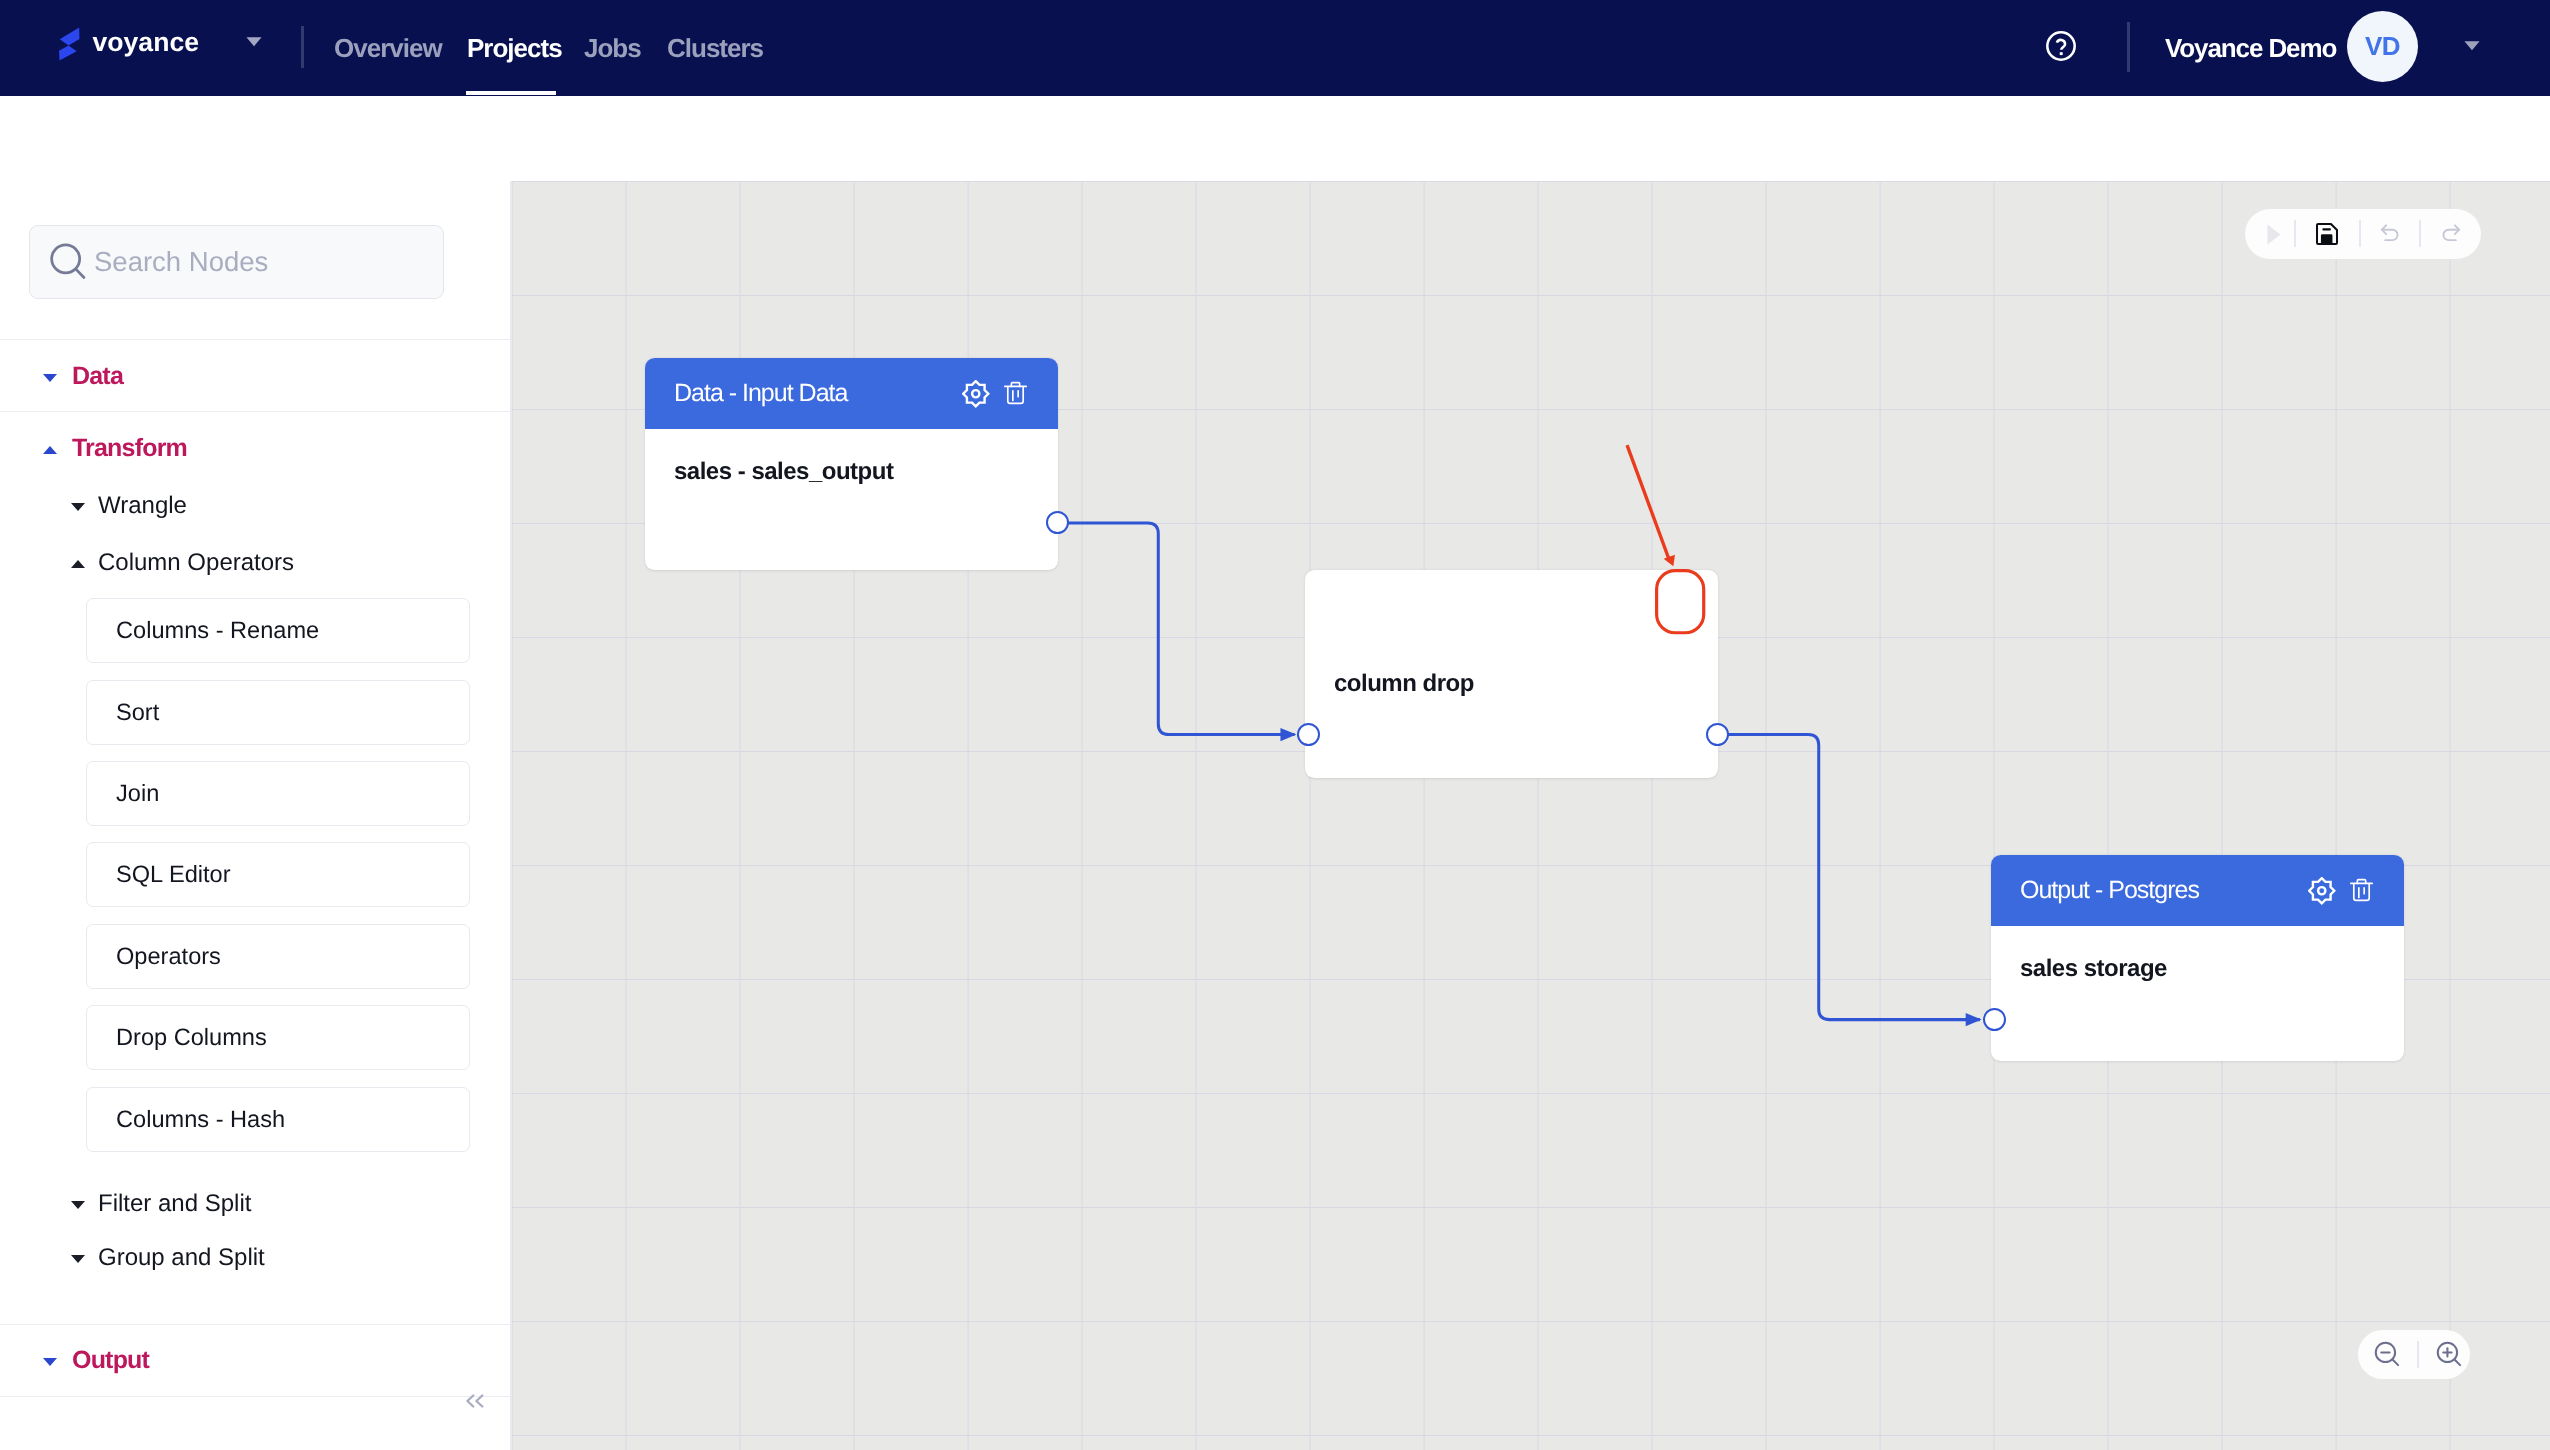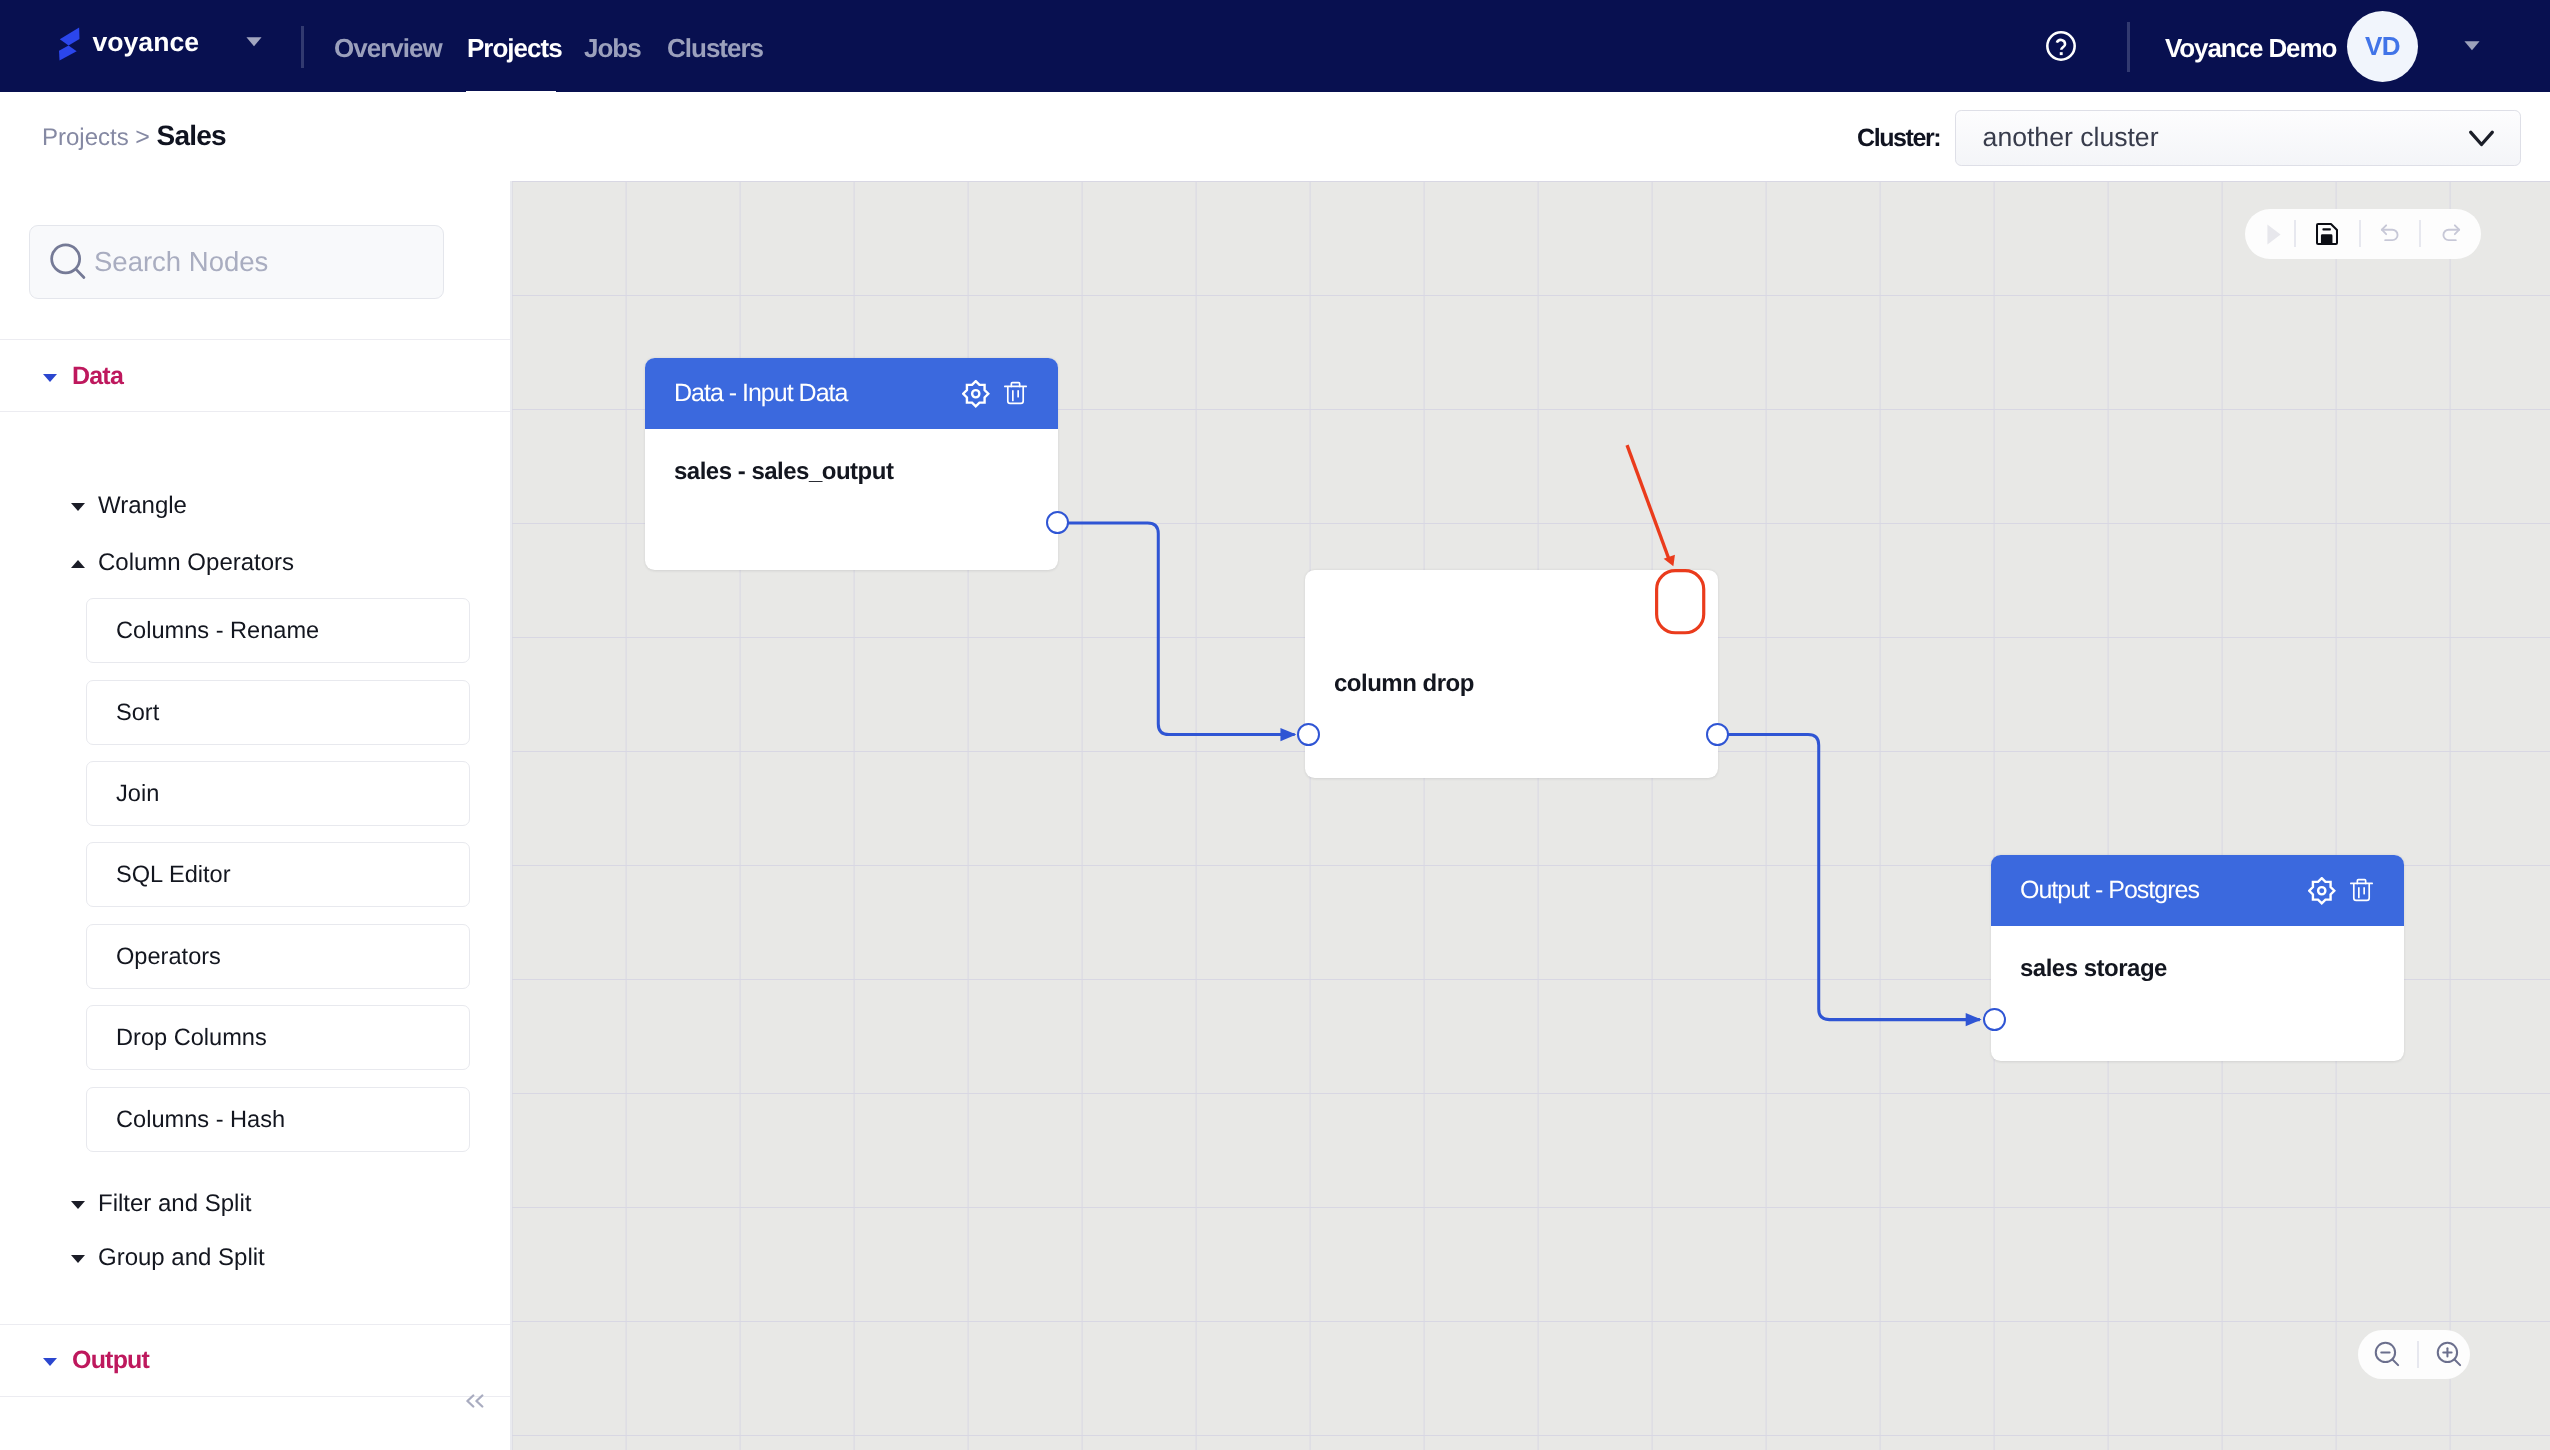--- a/index.html
+++ b/index.html
@@ -102,49 +102,45 @@
     <rect x="15.6" y="24.0" width="3.3" height="3.3" fill="#ffffff" stroke="none"></rect>
   </svg>
   <div class="nav-sep2"></div>
   <div class="org-name">Voyance Demo</div>
   <div class="avatar">VD</div>
   <svg class="nav-caret2" width="16" height="9.7" viewBox="0 0 18 11">
         <path d="M0.4 0.4 L17.6 0.4 L9 10.6 Z" fill="#9da2bb"></path>
       </svg>
 </div>
 
-<div class="crumbbar">
-  <div class="crumbs"><span class="crumb-muted">Projects</span><span class="crumb-sep">&gt;</span><span class="crumb-strong">Sales</span></div>
-  <div class="cluster-label">Cluster:</div>
-  <div class="cluster-select">
-    <div class="cluster-value">another cluster</div>
-    <svg class="cluster-caret" width="25" height="17" viewBox="0 0 28 19" fill="none" stroke="#1b1e28" stroke-width="3.7" stroke-linecap="round" stroke-linejoin="round">
-          <path d="M2 2.6 L14 16.2 L26 2.6"></path>
-        </svg>
-  </div>
-</div>
 
 <div class="sidebar">
   <div class="search-box">
     <svg class="search-ico" width="39" height="39" viewBox="0 0 44 44" fill="none" stroke="#757a96" stroke-width="3.1" stroke-linecap="round">
           <circle cx="18.8" cy="19" r="15.8"></circle>
           <path d="M30.3 30.6 L39.4 40.1"></path>
         </svg>
     <div class="search-ph">Search Nodes</div>
   </div>
 
   <div class="divider" style="top:158px"></div>
   <div class="sec-row" style="top:180px">
     <svg class="sec-caret" width="14" height="8" viewBox="0 0 16 9">
           <path d="M0 0 L16 0 L8 9 Z" fill="#2b46cf"></path>
         </svg>
     <div class="sec-label">Data</div>
   </div>
   <div class="divider" style="top:230px"></div>
 
+  <div class="sec-row" style="top:252px">
+    <svg class="sec-caret" width="14" height="8" viewBox="0 0 16 9">
+          <path d="M0 9 L16 9 L8 0 Z" fill="#2b46cf"></path>
+        </svg>
+    <div class="sec-label">Transform</div>
+  </div>
 
   <div class="grp-row" style="top:310px">
     <svg class="grp-caret" width="14" height="8" viewBox="0 0 16 9">
           <path d="M0 0 L16 0 L8 9 Z" fill="#1b1d27"></path>
         </svg>
     <div class="grp-label">Wrangle</div>
   </div>
   <div class="grp-row" style="top:367px">
     <svg class="grp-caret" width="14" height="8" viewBox="0 0 16 9">
           <path d="M0 9 L16 9 L8 0 Z" fill="#1b1d27"></path>

